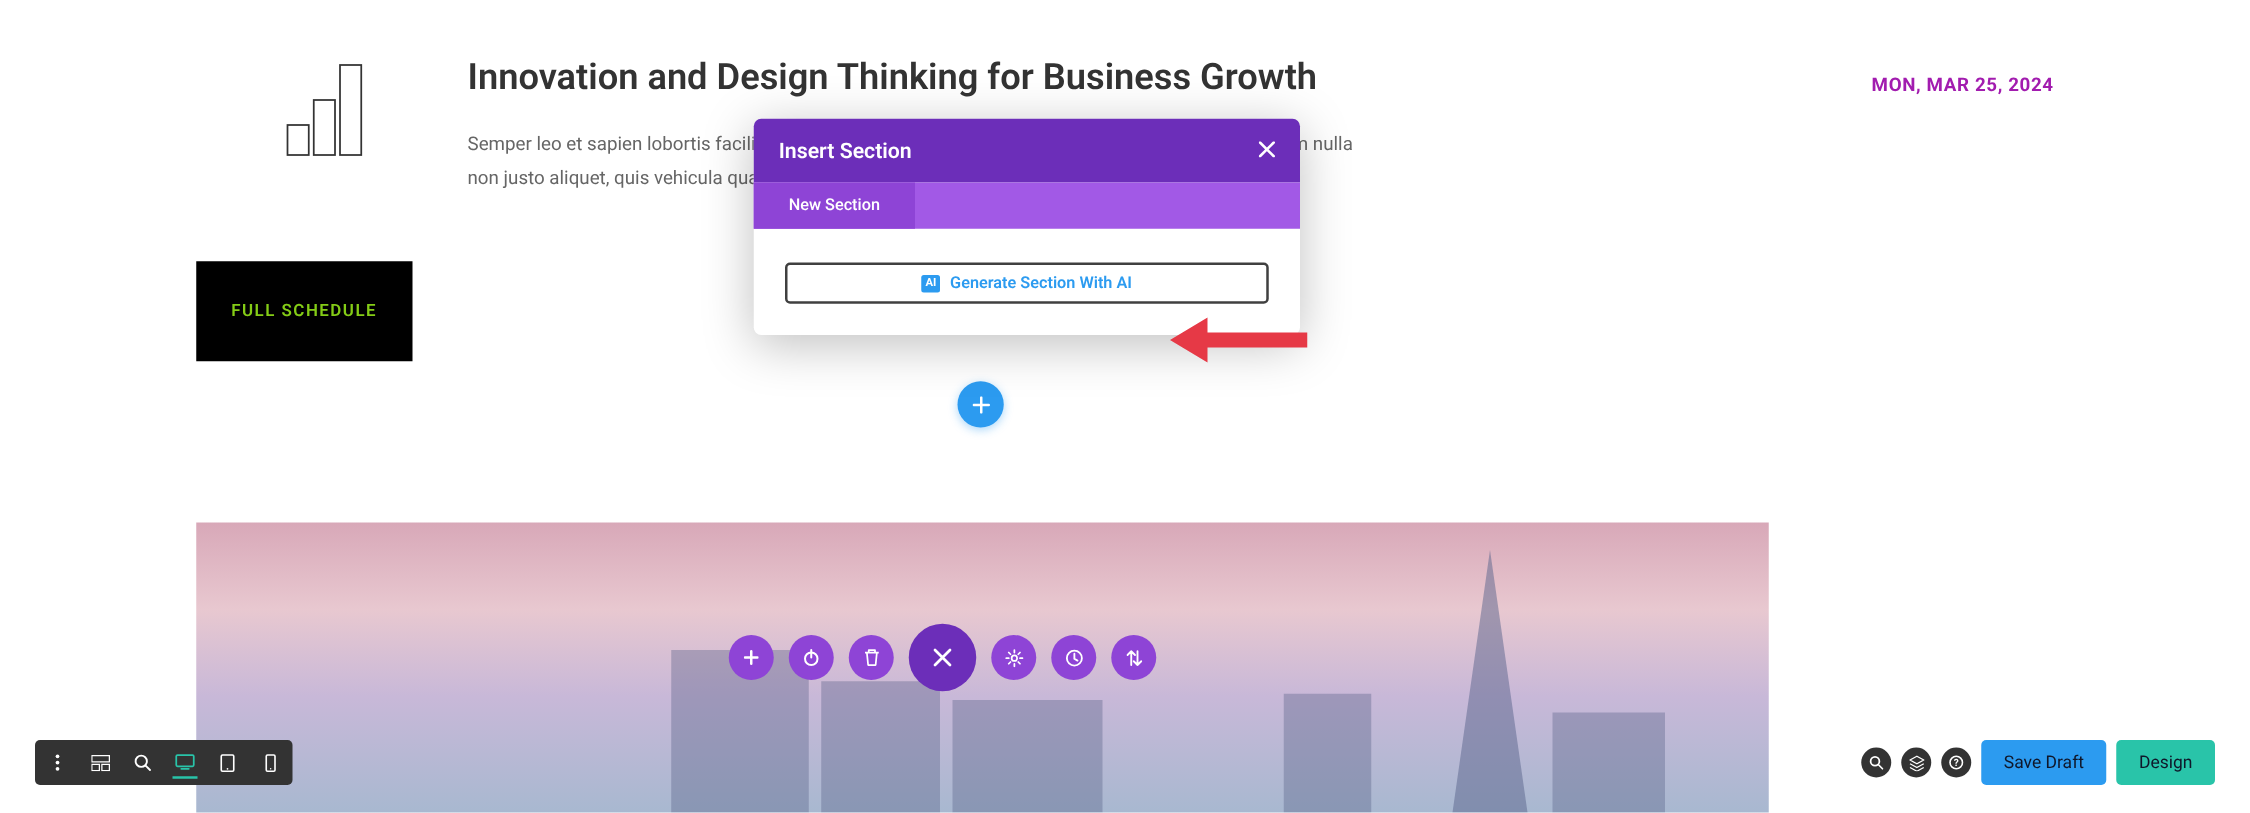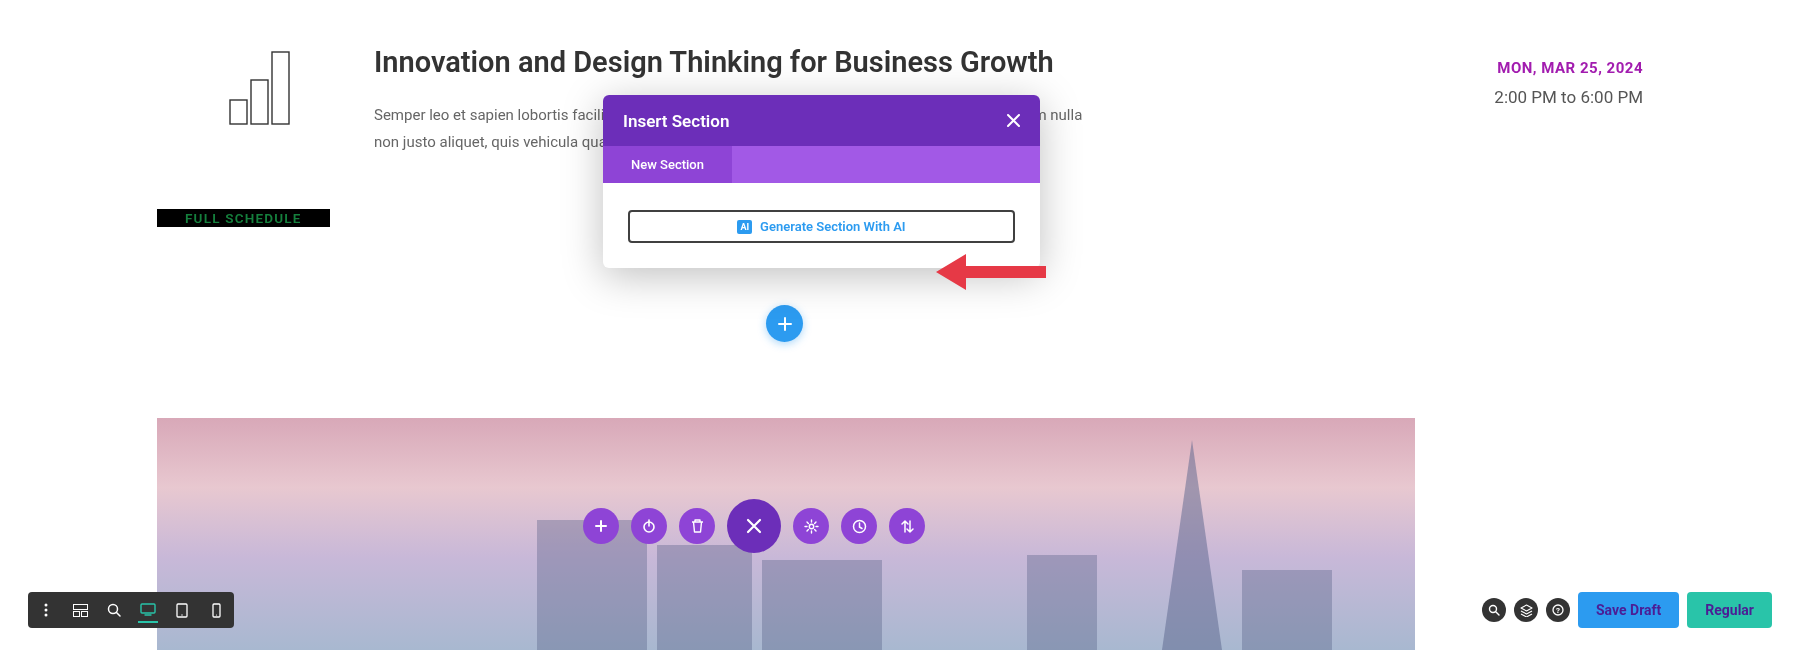--- a/index.html
+++ b/index.html
@@ -10,21 +10,21 @@
 .event-row { display: flex; padding: 45px 157px 0 157px; gap: 12px; align-items: flex-start; }
 .chart-icon { width: 205px; flex-shrink: 0; display: flex; justify-content: center; padding-top: 5px; }
 .chart-icon svg { width: 64px; height: 76px; }
 .event-body { flex: 1; }
 .event-title { font-size: 29px; font-weight: 600; color: #333; margin-bottom: 22px; line-height: 1.2; }
 .event-desc { font-size: 15px; color: #666; line-height: 1.8; max-width: 720px; }
 .event-meta { text-align: right; width: 260px; flex-shrink: 0; padding-top: 14px; }
 .event-date { font-size: 15px; font-weight: 700; color: #a21caf; letter-spacing: 0.5px; margin-bottom: 10px; }
 .event-time { font-size: 17px; color: #555; }
 
-.schedule-btn { position: absolute; top: 209px; left: 157px; background: #000; color: #15803d; border: none; padding: 1px 28px; font-size: 13.5px; font-weight: 600; letter-spacing: 1.2px; cursor: pointer; }
+.schedule-btn { position: absolute; top: 209px; left: 157px; background: #000; color: #84cc16; border: none; padding: 32px 28px; font-size: 13.5px; font-weight: 600; letter-spacing: 1.2px; cursor: pointer; }
 
 .add-section-btn { position: absolute; top: 305px; left: 766px; width: 37px; height: 37px; border-radius: 50%; background: #2c9bf0; display: flex; align-items: center; justify-content: center; color: #fff; font-size: 20px; cursor: pointer; box-shadow: 0 2px 8px rgba(44,155,240,0.4); }
 
 .hero-image { position: absolute; top: 418px; left: 157px; width: 1258px; height: 232px; background: linear-gradient(to bottom, #d8a8b8 0%, #e8c8d0 30%, #c8b8d8 60%, #a8b8d0 100%); overflow: hidden; }
 .building { position: absolute; bottom: 0; background: rgba(80,90,130,0.35); }
 .b1 { left: 380px; width: 110px; height: 130px; }
 .b2 { left: 500px; width: 95px; height: 105px; }
 .b3 { left: 605px; width: 120px; height: 90px; }
 .b4 { left: 870px; width: 70px; height: 95px; }
 .tower { position: absolute; bottom: 0; left: 1005px; width: 0; height: 0; border-left: 30px solid transparent; border-right: 30px solid transparent; border-bottom: 210px solid rgba(90,100,140,0.5); }
@@ -54,21 +54,21 @@
 .section-toolbar { position: absolute; top: 499px; left: 583px; display: flex; gap: 12px; align-items: center; z-index: 50; }
 .tb-btn { width: 36px; height: 36px; border-radius: 50%; background: #8e44d6; display: flex; align-items: center; justify-content: center; color: #fff; cursor: pointer; }
 .tb-btn.main { width: 54px; height: 54px; background: #6c2eb9; font-size: 20px; }
 
 .bottom-left-bar { position: absolute; bottom: 22px; left: 28px; background: #333; border-radius: 4px; display: flex; align-items: center; padding: 5px 8px; gap: 14px; z-index: 300; }
 .bl-item { width: 20px; height: 26px; display: flex; align-items: center; justify-content: center; color: #fff; cursor: pointer; }
 .bl-item.active { color: #29c4a9; border-bottom: 2px solid #29c4a9; }
 
 .bottom-right-bar { position: absolute; bottom: 22px; right: 28px; display: flex; align-items: center; gap: 8px; z-index: 300; }
 .br-circle { width: 24px; height: 24px; border-radius: 50%; background: #333; display: flex; align-items: center; justify-content: center; color: #fff; font-size: 11px; cursor: pointer; }
-.br-btn { padding: 10px 18px; border-radius: 4px; font-size: 14px; font-weight: 700; color: #4c1d95; cursor: pointer; border: none; }
+.br-btn { padding: 10px 18px; border-radius: 4px; font-size: 14px; font-weight: 400; color: #0f172a; cursor: pointer; border: none; }
 .br-save { background: #2c9bf0; }
 .br-publish { background: #29c4a9; }
 </style>
 </head>
 <body>
 
 <div class="page-content">
 
   <div class="event-row">
     <div class="chart-icon">
@@ -77,21 +77,20 @@
         <rect x="23" y="30" width="17" height="44"></rect>
         <rect x="44" y="2" width="17" height="72"></rect>
       </svg>
     </div>
     <div class="event-body">
       <h2 class="event-title">Innovation and Design Thinking for Business Growth</h2>
       <p class="event-desc">Semper leo et sapien lobortis facilisis aliquam feugiat ut diam non tempus et malesuada. Fermentum nulla non justo aliquet, quis vehicula quam consequat duis ut hendrerit.</p>
     </div>
     <div class="event-meta">
       <div class="event-date">MON, MAR 25, 2024</div>
-      <div class="event-time">2:00 PM to 6:00 PM</div>
     </div>
   </div>
 
   <button class="schedule-btn">FULL SCHEDULE</button>
 
   <div class="add-section-btn">
     <svg width="14" height="14" viewBox="0 0 14 14">
         <path d="M7 1v12M1 7h12" stroke="#fff" stroke-width="2" stroke-linecap="round"></path>
       </svg>
   </div>
@@ -223,16 +222,16 @@
           <path d="M6.5 1L12 4 6.5 7 1 4z M1 7l5.5 3L12 7 M1 10l5.5 3L12 10" stroke="#fff" stroke-width="1.1" fill="none" stroke-linejoin="round"></path>
         </svg>
     </div>
     <div class="br-circle">
       <svg width="12" height="12" viewBox="0 0 12 12">
           <circle cx="6" cy="6" r="5" stroke="#fff" stroke-width="1.3" fill="none"></circle>
           <text x="6" y="9" text-anchor="middle" font-size="8" fill="#fff" font-weight="bold">?</text>
         </svg>
     </div>
     <button class="br-btn br-save">Save Draft</button>
-    <button class="br-btn br-publish">Regular</button>
+    <button class="br-btn br-publish">Design</button>
   </div>
 
 </div>
 
 </body></html>

